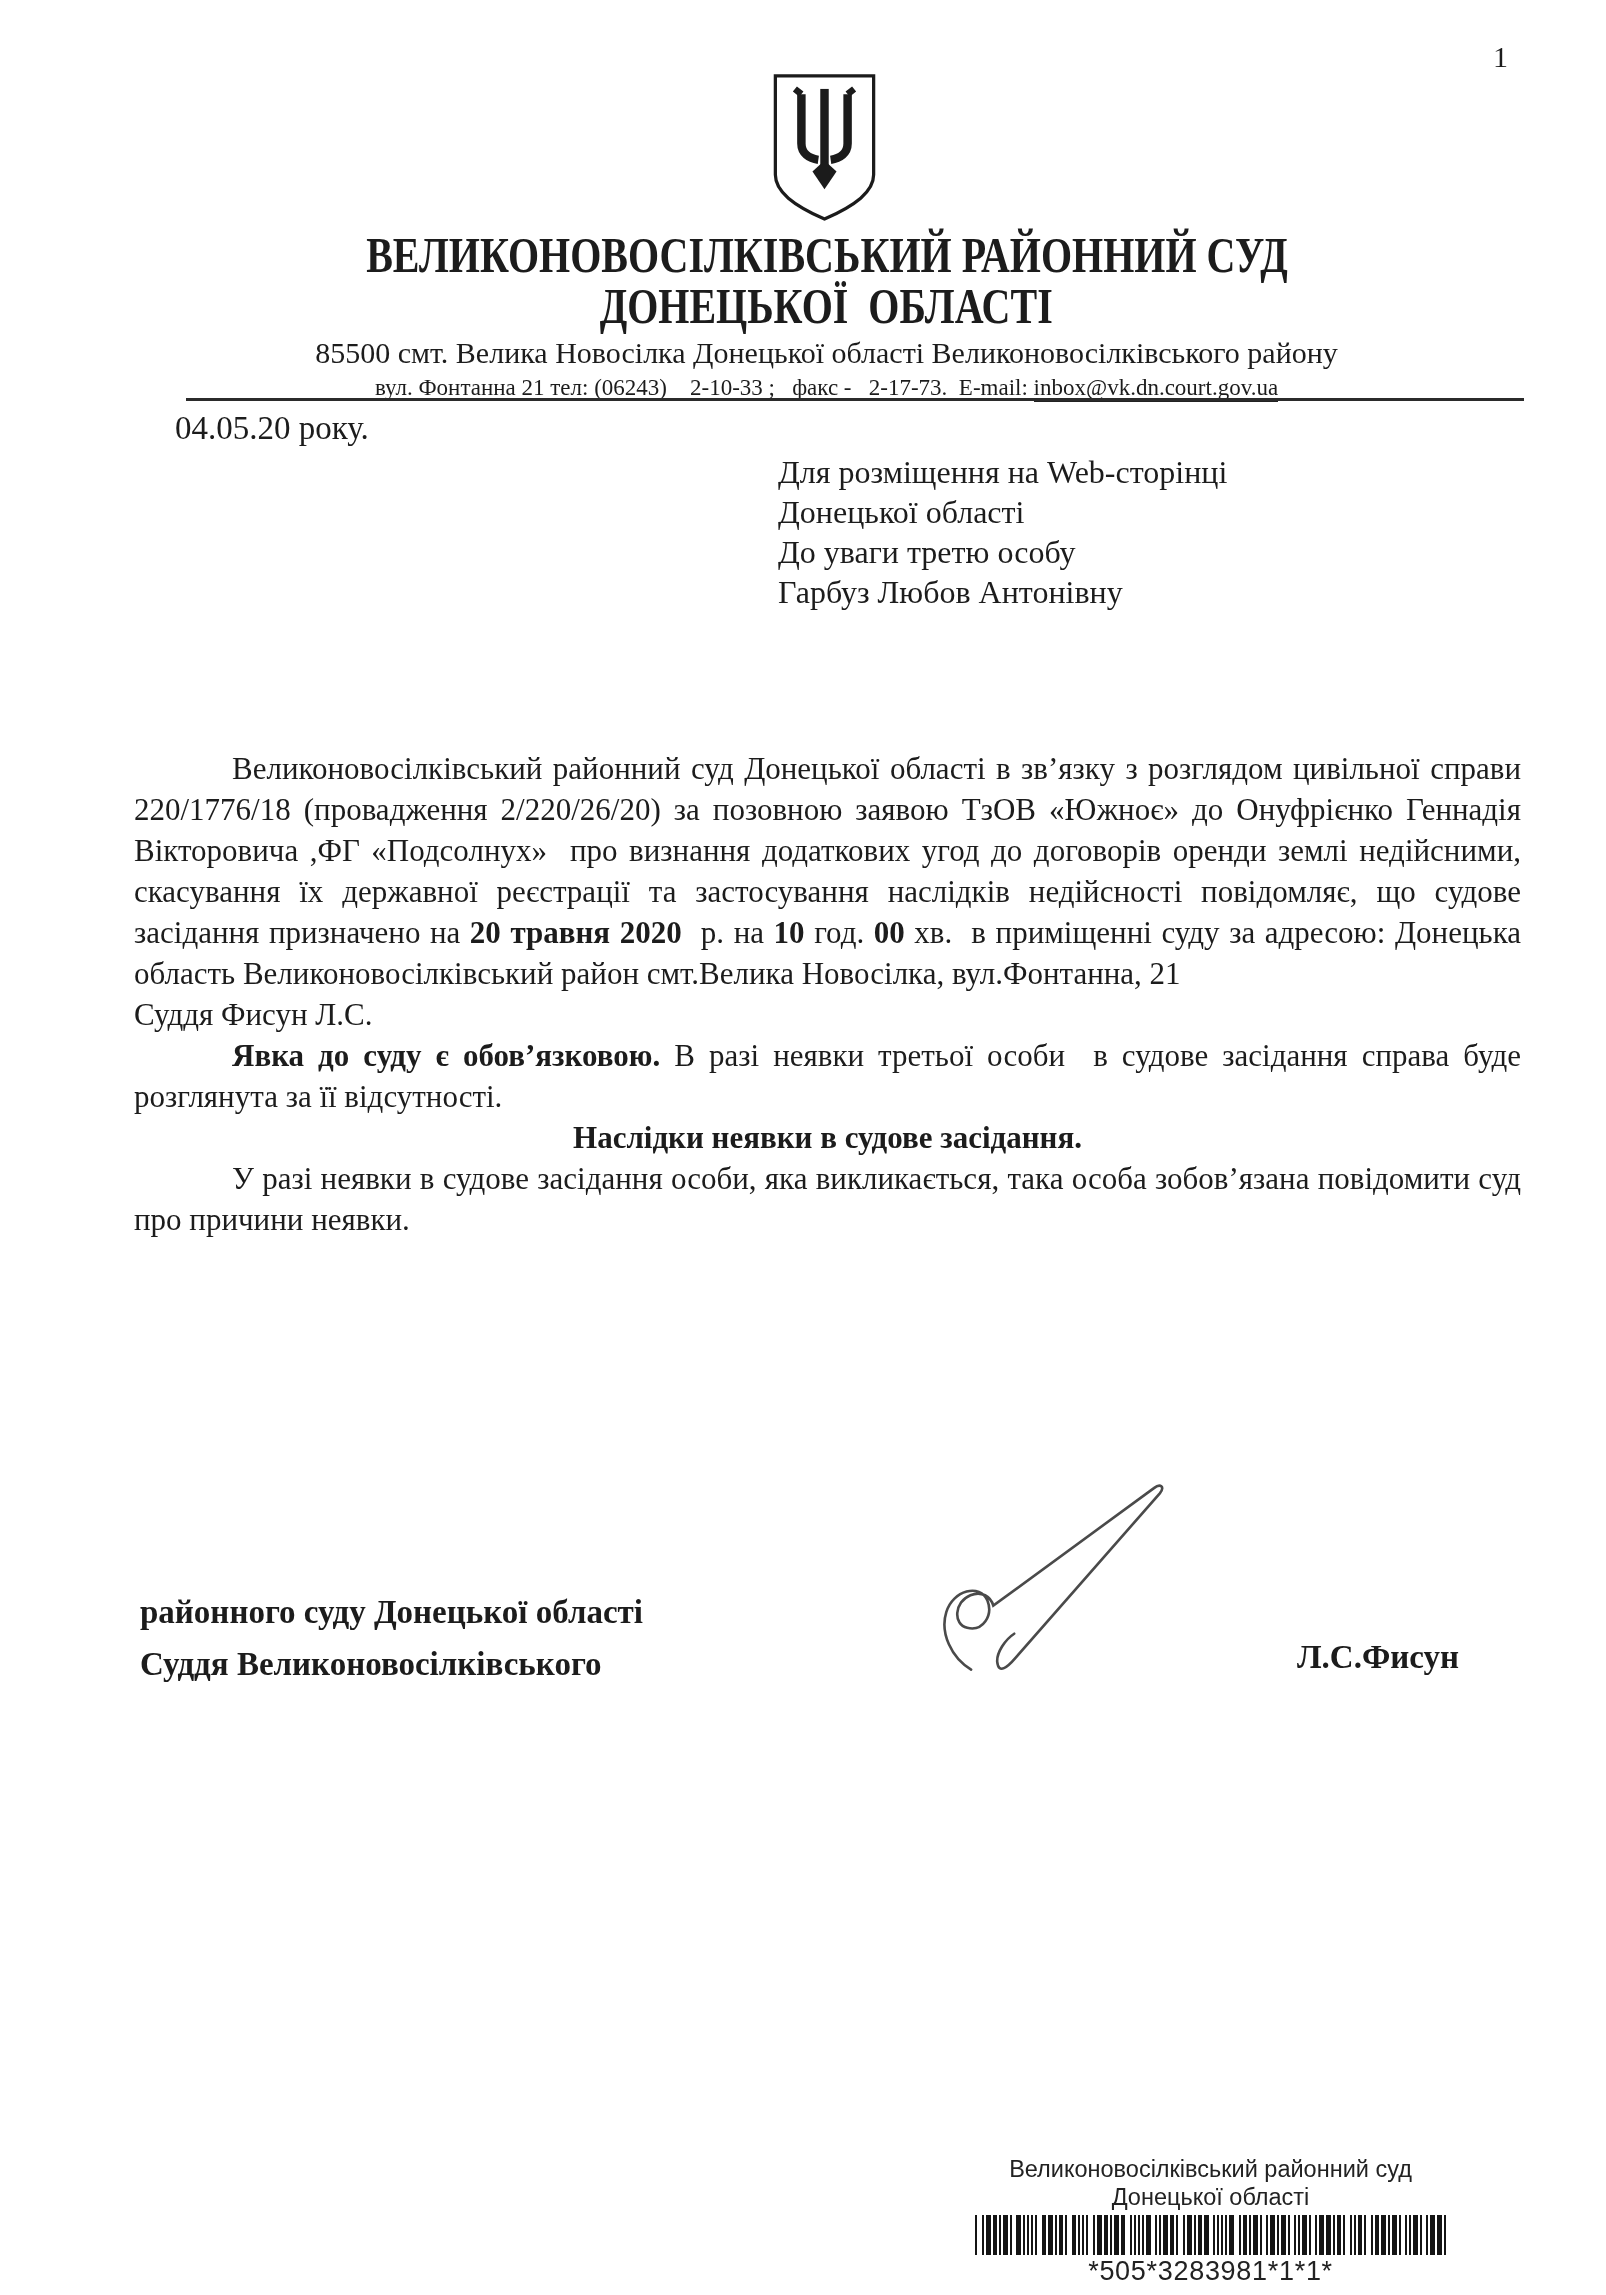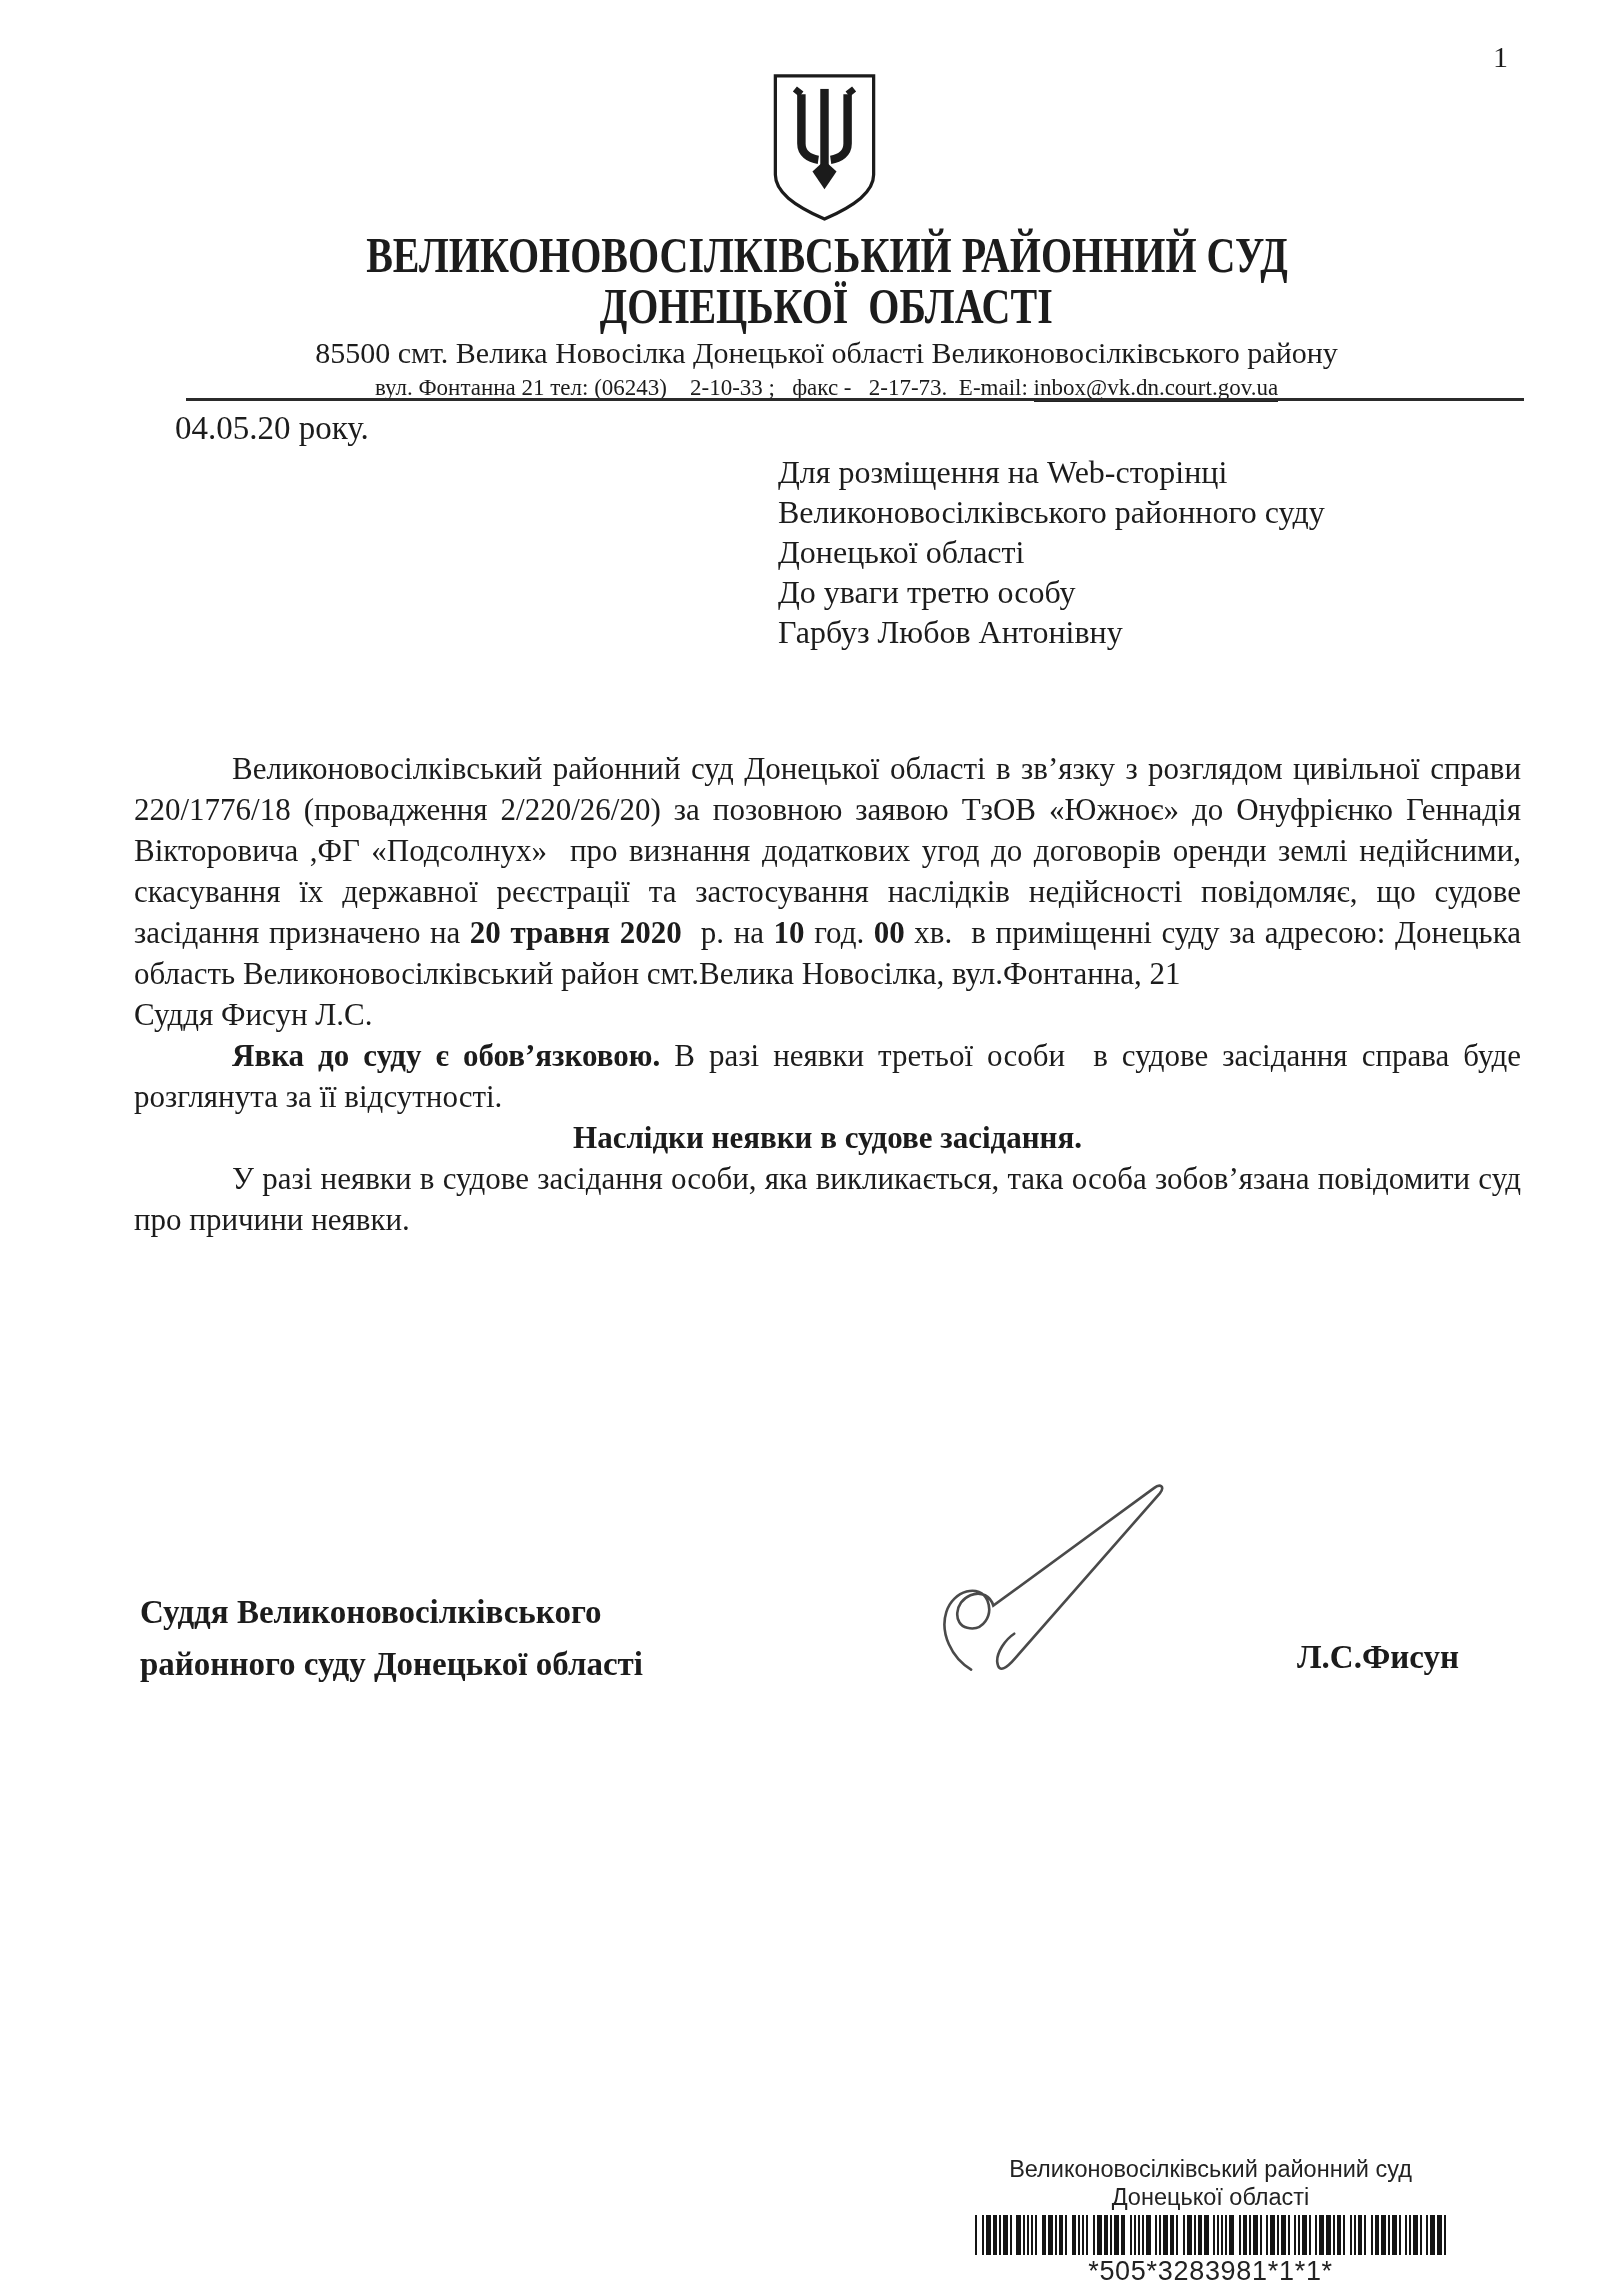--- a/index.html
+++ b/index.html
@@ -61,37 +61,36 @@
     <div class="addr-line">85500 смт. Велика Новосілка Донецької області Великоновосілківського району</div>
     <div class="contact-line"><span>вул. Фонтанна 21 тел: (06243)&nbsp;&nbsp;&nbsp; 2-10-33 ;&nbsp;&nbsp; факс -&nbsp;&nbsp; 2-17-73.&nbsp; E-mail: </span><span class="email">inbox@vk.dn.court.gov.ua</span></div>
   </div>
 
   <div class="abs rule"></div>
 
   <div class="abs date-line">04.05.20 року.</div>
 
   <div class="abs recipient">
     <div>Для розміщення на Web-сторінці</div>
-    <div>Великоновосілківського районного суду</div>
     <div>Донецької області</div>
     <div class="b">До уваги третю особу</div>
     <div class="b">Гарбуз Любов Антонівну</div>
   </div>
 
   <div class="abs body-col">
     <p><span>Великоновосілківський районний суд Донецької області в зв’язку з розглядом цивільної справи 220/1776/18 (провадження 2/220/26/20) за позовною заявою ТзОВ «Южноє» до Онуфрієнко Геннадія Вікторовича ,ФГ «Подсолнух»&nbsp; про визнання додаткових угод до договорів оренди землі недійсними, скасування їх державної реєстрації та застосування наслідків недійсності повідомляє, що судове засідання призначено на </span><span class="b">20 травня 2020</span><span>&nbsp; р. на </span><span class="b">10</span><span> год. </span><span class="b">00</span><span> хв.&nbsp; в приміщенні суду за адресою: Донецька область Великоновосілківський район смт.Велика Новосілка, вул.Фонтанна, 21</span></p>
     <p class="noindent">Суддя Фисун Л.С.</p>
     <p><span class="b">Явка до суду є обов’язковою.</span><span> В разі неявки третьої особи&nbsp; в судове засідання справа буде розглянута за її відсутності.</span></p>
     <p class="center-head">Наслідки неявки в судове засідання.</p>
     <p>У разі неявки в судове засідання особи, яка викликається, така особа зобов’язана повідомити суд про причини неявки.</p>
   </div>
 
   <div class="abs sig-left">
+    <div>районного суду Донецької області</div>
     <div>Суддя Великоновосілківського</div>
-    <div>районного суду Донецької області</div>
   </div>
 
   <svg class="abs sig-svg" viewBox="0 0 470 340" xmlns="http://www.w3.org/2000/svg">
     <path d="M118,318 C88,300 70,262 80,230 C90,196 132,186 143,212 C152,235 136,260 112,254 C90,249 92,214 117,204 C134,197 148,206 152,220 L398,40 C408,32 415,38 407,48 L186,300 C174,314 160,326 158,306 C157,292 170,272 184,263" fill="none" stroke="#4a4a4a" stroke-width="4" stroke-linecap="round"></path>
   </svg>
 
   <div class="abs sig-name">Л.С.Фисун</div>
 
   <div class="abs footer">
     <div class="f-line">Великоновосілківський районний суд</div>

